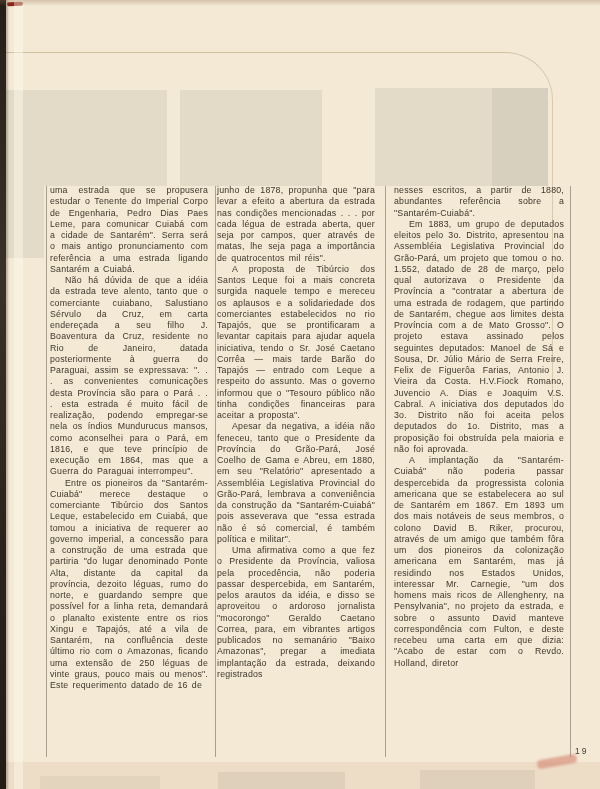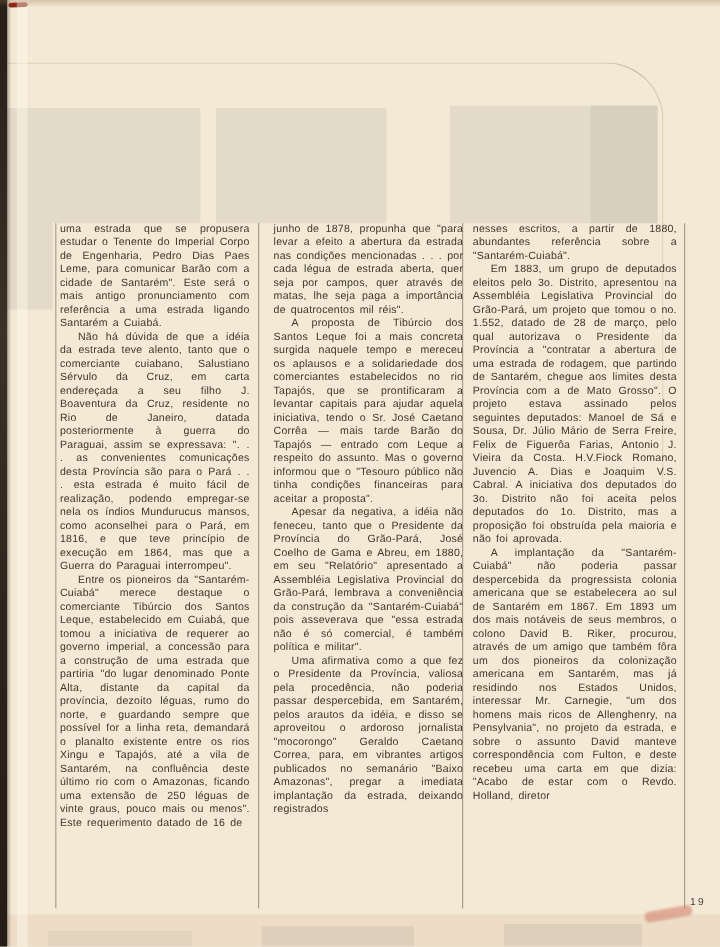--- a/index.html
+++ b/index.html
@@ -55,21 +55,21 @@
   .col{
     position:absolute;top:185px;
     color:rgba(52,44,33,.95);
     font-size:8.8px;line-height:11.25px;
     letter-spacing:.2px;word-spacing:1.5px;
     text-align:justify;
   }
   .col p{margin:0;}
   .col p.ind{text-indent:15px;}
   #col1{left:50px;width:158px;}
-  #col2{left:228px;width:158px;}
+  #col2{left:217px;width:158px;}
   #col3{left:394px;width:170px;}
 
   .pagenum{
     position:absolute;left:575px;top:746px;
     font-size:8.5px;letter-spacing:2px;color:#46403a;text-align:right;
   }
 
   
   .mark-top{
     position:absolute;left:7px;top:2px;width:16px;height:4px;
@@ -95,21 +95,21 @@
   <div class="gb g5"></div>
   <div class="gb g6"></div>
   <div class="gb g7"></div>
 
   <div class="rule r1"></div>
   <div class="rule r2"></div>
   <div class="rule r3"></div>
   <div class="rule r4"></div>
 
   <div class="col" id="col1">
-      <p>uma estrada que se propusera estudar o Tenente do Imperial Corpo de Engenharia, Pedro Dias Paes Leme, para comunicar Barão com a cidade de Santarém". Este será o mais antigo pronunciamento com referência a uma estrada ligando Santarém a Cuiabá.</p>
+      <p>uma estrada que se propusera estudar o Tenente do Imperial Corpo de Engenharia, Pedro Dias Paes Leme, para comunicar Cuiabá com a cidade de Santarém". Serra será o mais antigo pronunciamento com referência a uma estrada ligando Santarém a Cuiabá.</p>
       <p class="ind">Não há dúvida de que a idéia da estrada teve alento, tanto que o comerciante cuiabano, Salustiano Sérvulo da Cruz, em carta endereçada a seu filho J. Boaventura da Cruz, residente no Rio de Janeiro, datada posteriormente à guerra do Paraguai, assim se expressava: ". . . as convenientes comunicações desta Província são para o Pará . . . esta estrada é muito fácil de realização, podendo empregar-se nela os índios Mundurucus mansos, como aconselhei para o Pará, em 1816, e que teve princípio de execução em 1864, mas que a Guerra do Paraguai interrompeu".</p>
       <p class="ind">Entre os pioneiros da "Santarém-Cuiabá" merece destaque o comerciante Tibúrcio dos Santos Leque, estabelecido em Cuiabá, que tomou a iniciativa de requerer ao governo imperial, a concessão para a construção de uma estrada que partiria "do lugar denominado Ponte Alta, distante da capital da província, dezoito léguas, rumo do norte, e guardando sempre que possível for a linha reta, demandará o planalto existente entre os rios Xingu e Tapajós, até a vila de Santarém, na confluência deste último rio com o Amazonas, ficando uma extensão de 250 léguas de vinte graus, pouco mais ou menos". Este requerimento datado de 16 de</p>
     </div>
   <div class="col" id="col2">
       <p>junho de 1878, propunha que "para levar a efeito a abertura da estrada nas condições mencionadas . . . por cada légua de estrada aberta, quer seja por campos, quer através de matas, lhe seja paga a importância de quatrocentos mil réis".</p>
       <p class="ind">A proposta de Tibúrcio dos Santos Leque foi a mais concreta surgida naquele tempo e mereceu os aplausos e a solidariedade dos comerciantes estabelecidos no rio Tapajós, que se prontificaram a levantar capitais para ajudar aquela iniciativa, tendo o Sr. José Caetano Corrêa — mais tarde Barão do Tapajós — entrado com Leque a respeito do assunto. Mas o governo informou que o "Tesouro público não tinha condições financeiras para aceitar a proposta".</p>
       <p class="ind">Apesar da negativa, a idéia não feneceu, tanto que o Presidente da Província do Grão-Pará, José Coelho de Gama e Abreu, em 1880, em seu "Relatório" apresentado a Assembléia Legislativa Provincial do Grão-Pará, lembrava a conveniência da construção da "Santarém-Cuiabá" pois asseverava que "essa estrada não é só comercial, é também política e militar".</p>
       <p class="ind">Uma afirmativa como a que fez o Presidente da Província, valiosa pela procedência, não poderia passar despercebida, em Santarém, pelos arautos da idéia, e disso se aproveitou o ardoroso jornalista "mocorongo" Geraldo Caetano Correa, para, em vibrantes artigos publicados no semanário "Baixo Amazonas", pregar a imediata implantação da estrada, deixando registrados</p>
     </div>
   <div class="col" id="col3">

